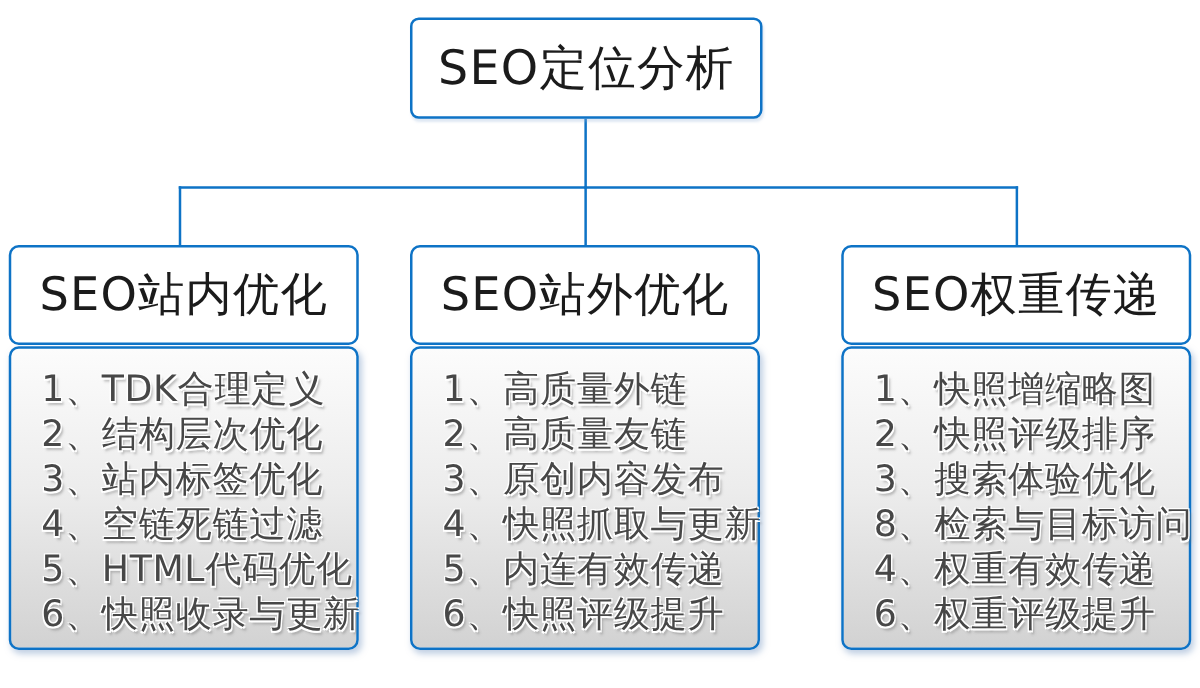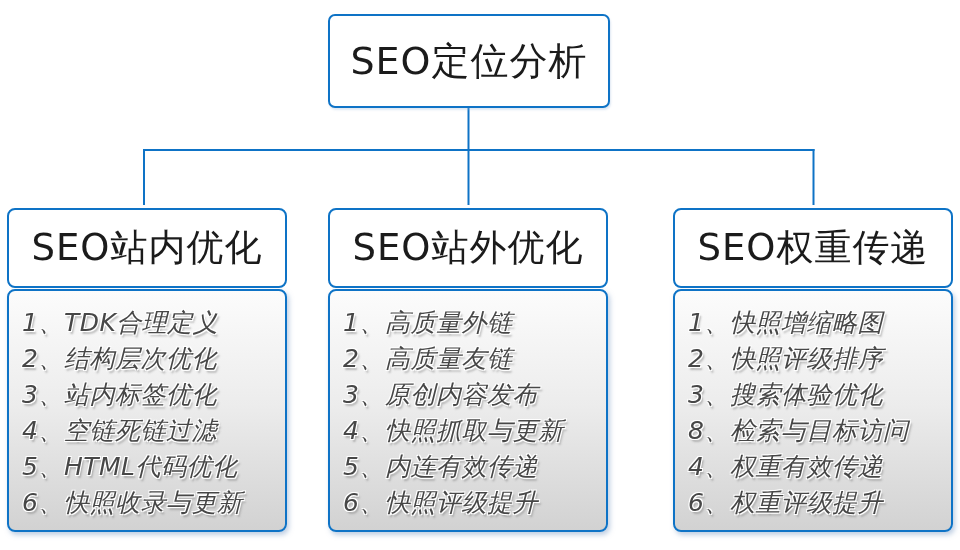--- a/index.html
+++ b/index.html
@@ -17,36 +17,36 @@
   }
   .connectors {
     position: absolute;
     left: 0; top: 0;
     width: 960px; height: 550px;
     pointer-events: none;
   }
   .root-box {
     position: absolute;
     left: 328px; top: 14px;
-    width: 282px; height: 94px;
+    width: 282px; height: 81px;
     box-sizing: border-box;
     background: #ffffff;
     border: 2px solid #0e73c6;
     border-radius: 7px;
     display: flex;
     align-items: center;
     justify-content: center;
     font-size: 38px;
     color: #1b1b1b;
     letter-spacing: 1px;
     box-shadow: 1px 2px 2px rgba(150,180,215,0.30);
   }
   .column {
     position: absolute;
-    top: 208px;
+    top: 196px;
     width: 280px;
   }
   .col-1 { left: 7px; }
   .col-2 { left: 328px; }
   .col-3 { left: 673px; }
   .col-header {
     height: 80px;
     box-sizing: border-box;
     background: #ffffff;
     border: 2px solid #0e73c6;
@@ -55,33 +55,32 @@
     align-items: center;
     justify-content: center;
     font-size: 37px;
     color: #1b1b1b;
     letter-spacing: 1px;
     position: relative;
     z-index: 2;
   }
   .col-list {
     margin: 1px 0 0 0;
-    padding: 14px 8px 0 13px;
+    padding: 14px 8px 0 24px;
     list-style: none;
     height: 243px;
     box-sizing: border-box;
     background: linear-gradient(180deg, #fcfcfc 0%, #ececec 48%, #d2d2d2 100%);
     border: 2px solid #0e73c6;
     border-radius: 8px;
     box-shadow: 2px 3px 5px rgba(130,160,200,0.50);
-    font-size: 25px;
+    font-size: 29px;
     line-height: 36px;
     color: #474747;
     letter-spacing: 0.5px;
-    font-style: italic;
   }
   .col-list li {
     white-space: nowrap;
     text-shadow:
       -1px -1px 0 #ffffff,
        1px -1px 0 #ffffff,
       -1px  1px 0 #ffffff,
        1px  1px 0 #ffffff,
        2px  3px 2px rgba(110,110,110,0.45);
   }

